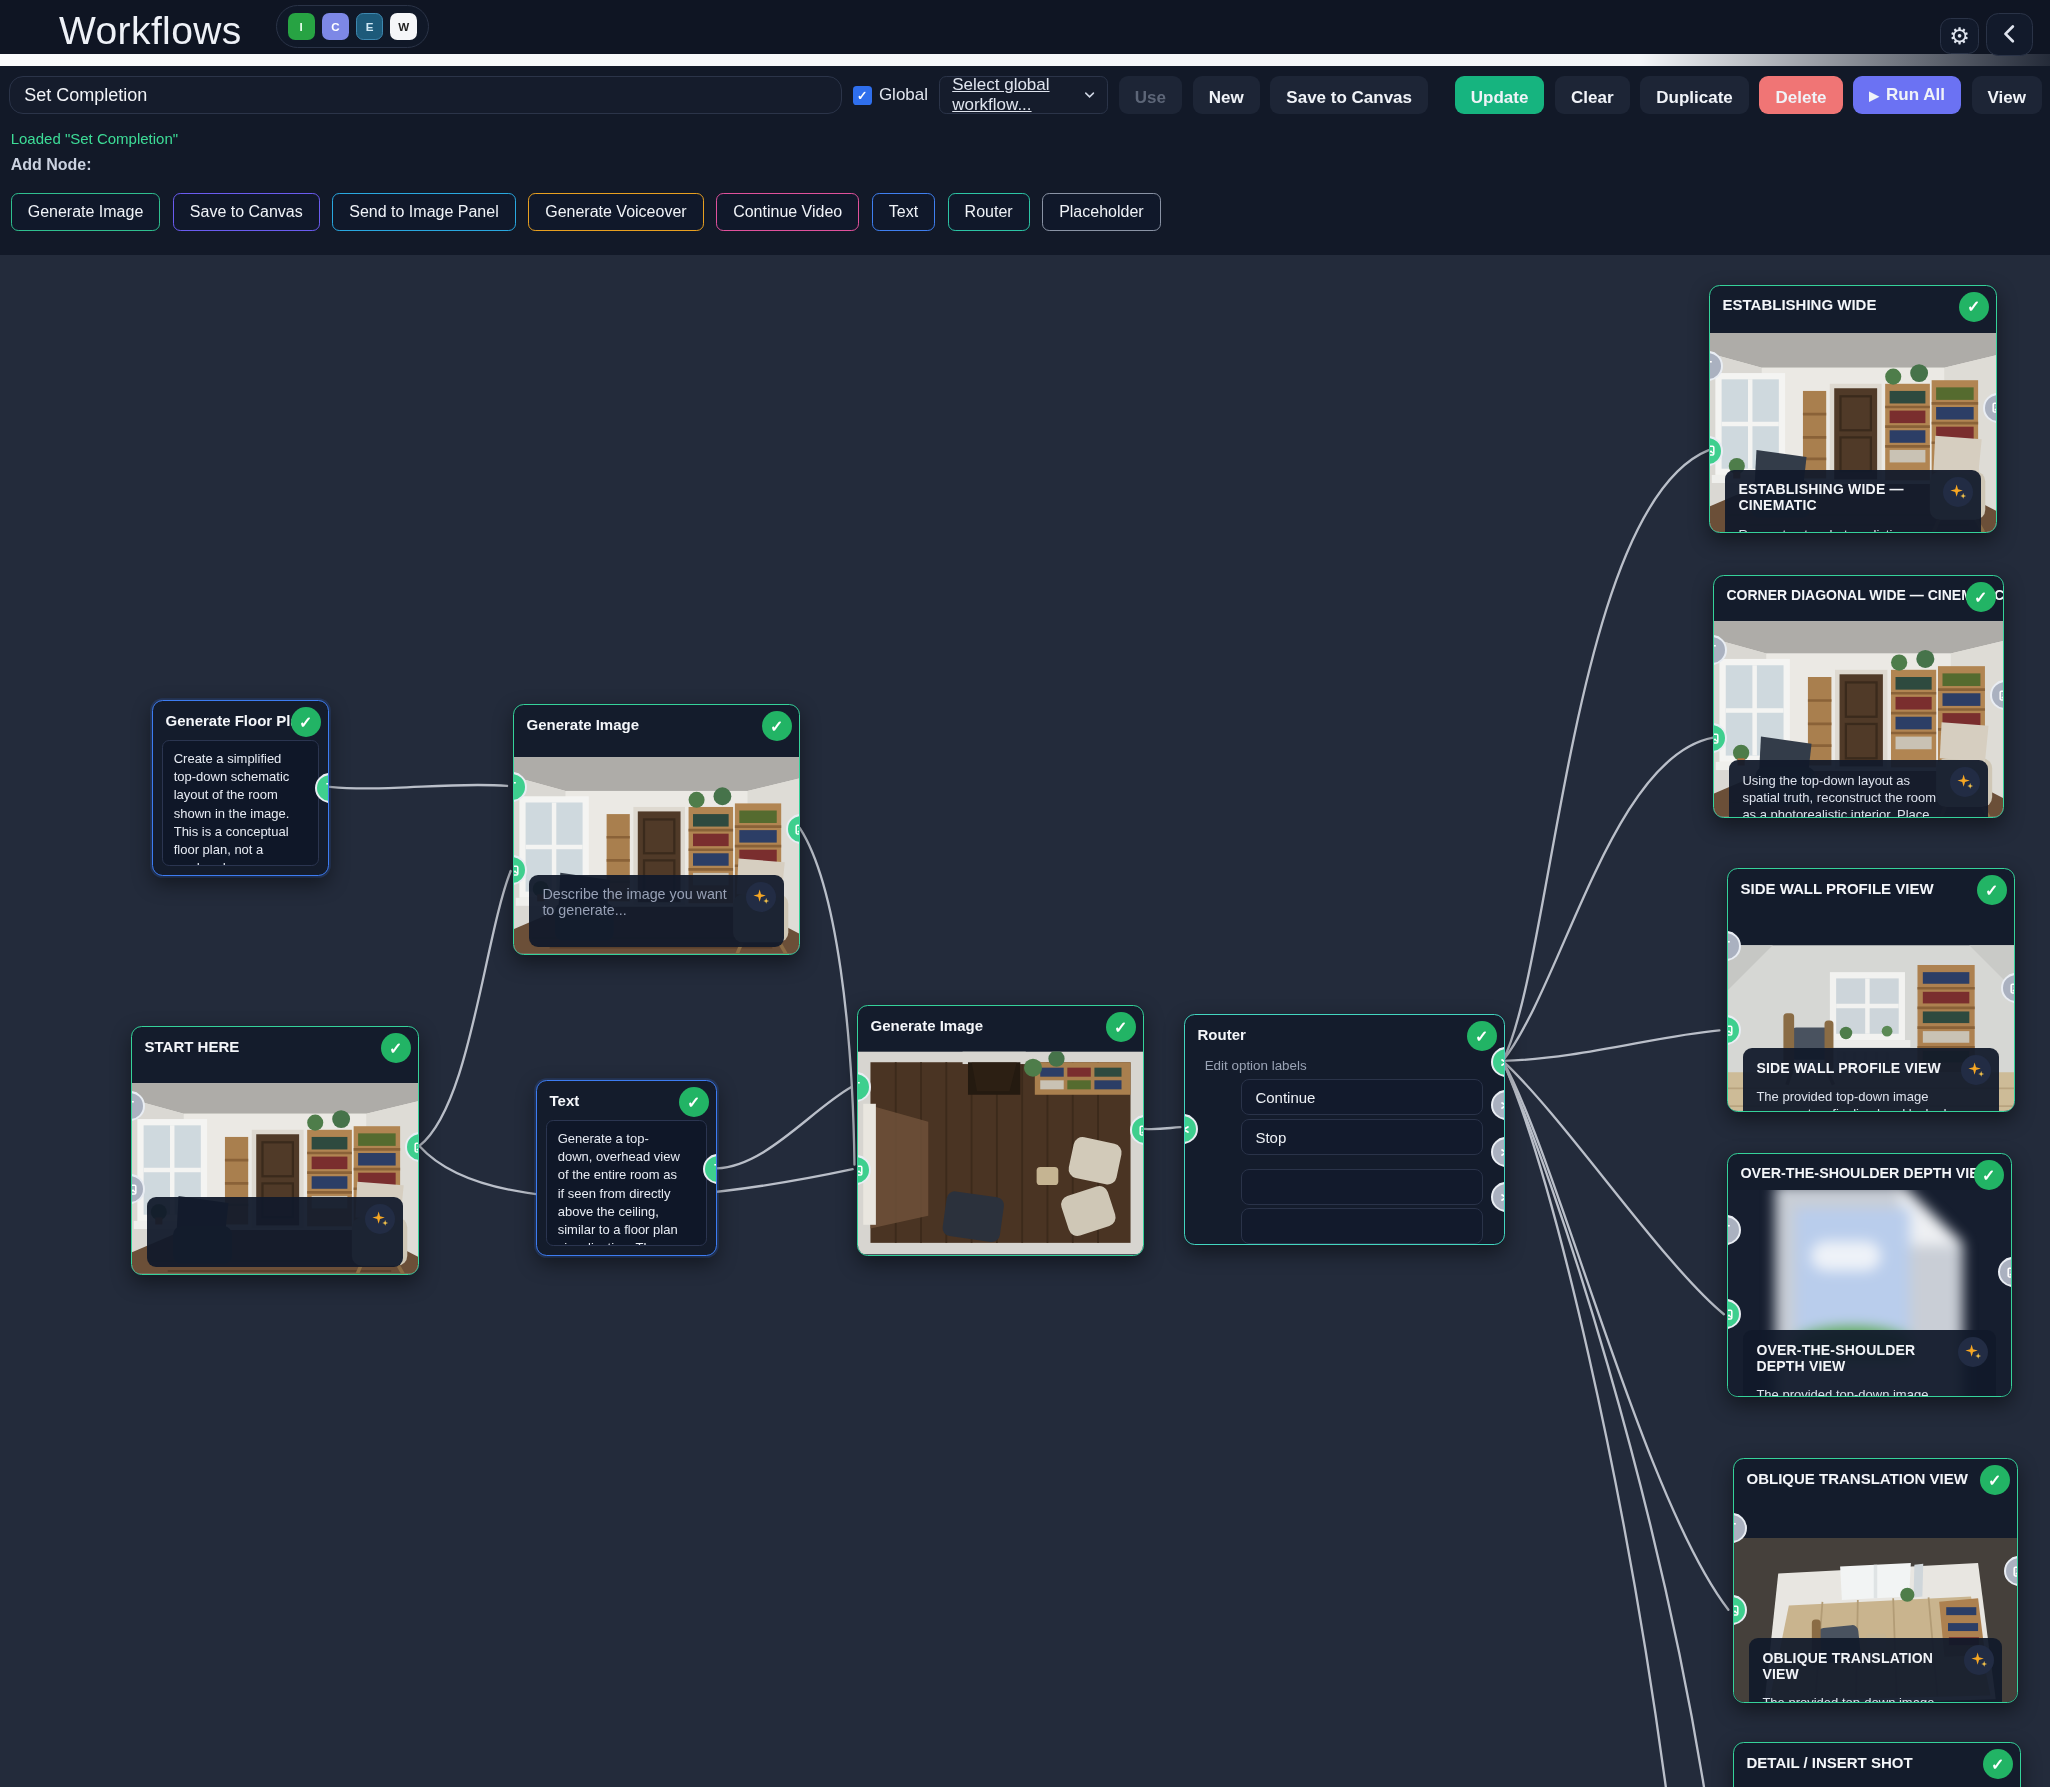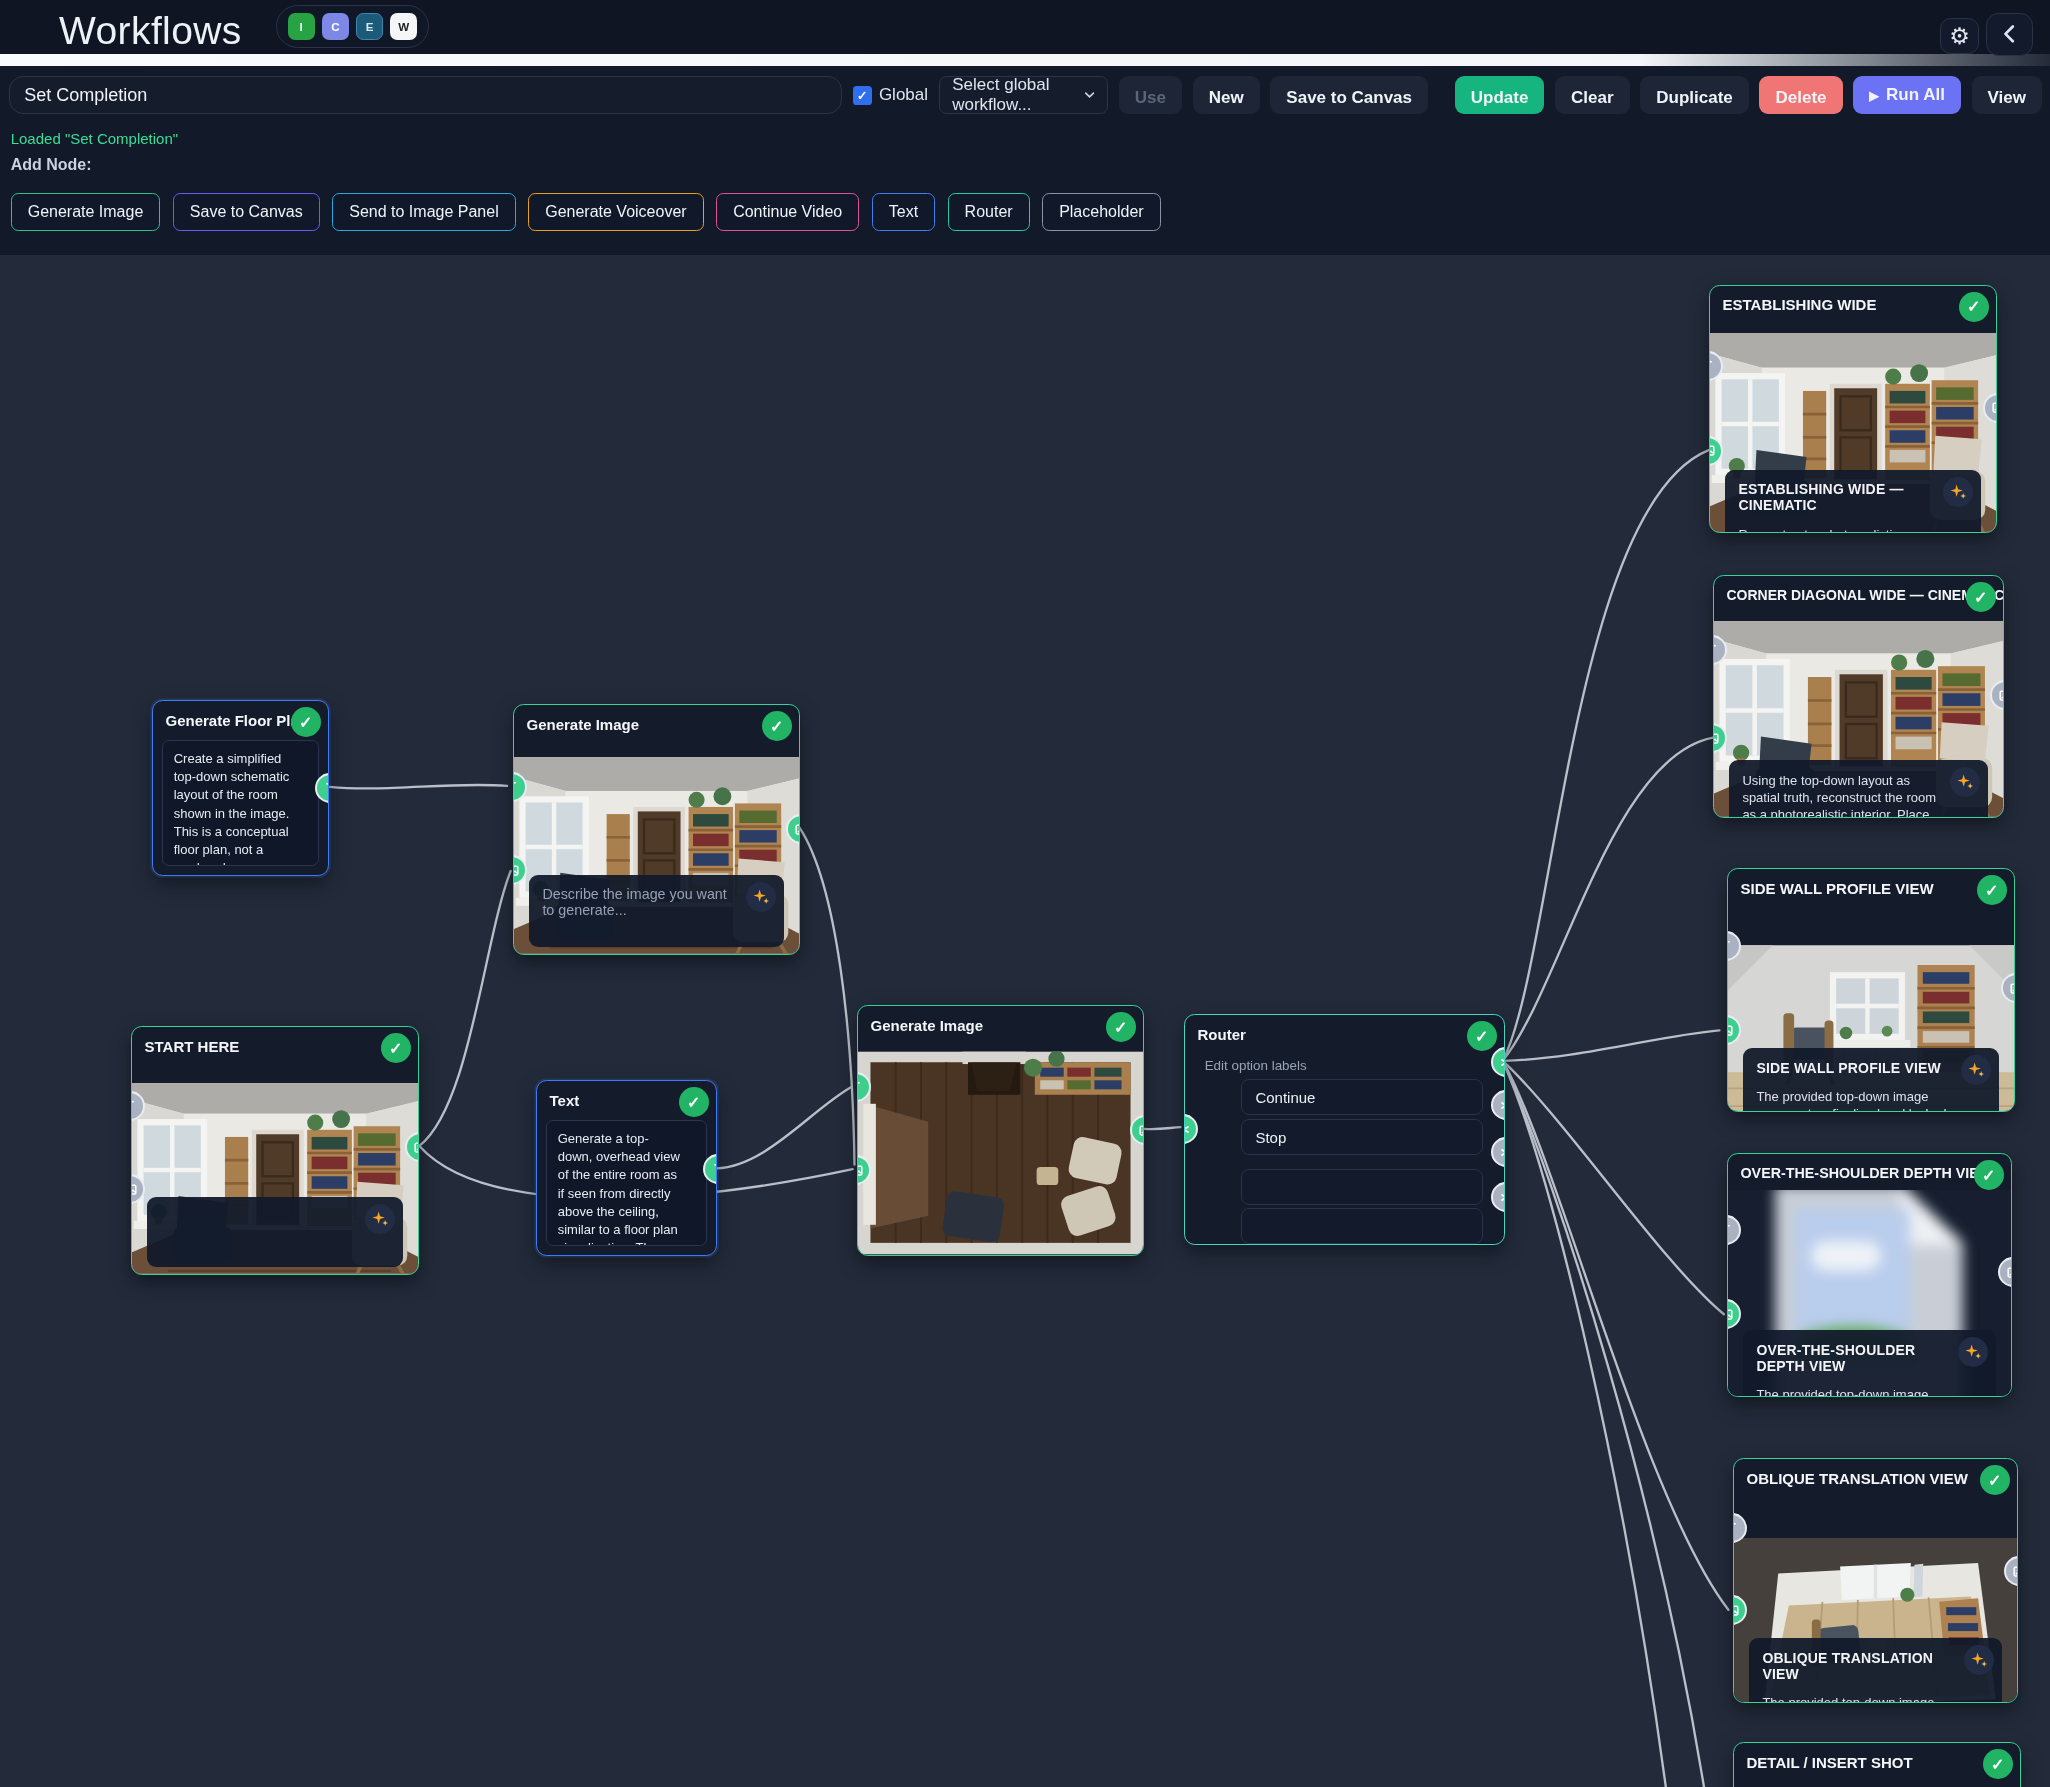--- a/index.html
+++ b/index.html
@@ -27,21 +27,21 @@
 
   
   .toolbar { display:flex; align-items:center; gap:10.7px; padding:10.7px 9px 9px 9px; background:#121928; }
   .name-input { flex:0 0 833px; height:38px; background:#151c2c; border:0.9px solid #2b3449; border-radius:14px;
     color:#f2f4f8; font-size:18px; padding:0 14.3px; font-family:"Liberation Sans",sans-serif; }
   .chkwrap { display:flex; align-items:center; gap:7.2px; }
   .chk { width:19px; height:19px; background:#2f6fed; border-radius:3.6px; display:flex; align-items:center;
     justify-content:center; color:#fff; font-size:12.5px; font-weight:bold; cursor:pointer; }
   .chklabel { font-size:17px; color:#e0e5ee; }
   .gselect { width:287px; height:38px; background:#151c2c; border:0.9px solid #2b3449; border-radius:7.2px;
-    display:flex; align-items:center; justify-content:space-between; padding:0 12.5px; font-size:17px; color:#dfe4ee; cursor:pointer; }
+    display:flex; align-items:center; justify-content:space-between; padding:0 12.5px; font-size:17px; color:#dfe4ee; cursor:pointer;text-decoration:underline; }
   .tbtn { height:38px; padding:12px 16px; border:none; border-radius:9px; background:#1d2536; color:#f0f3f8;
     font-size:17px; font-weight:bold; font-family:"Liberation Sans",sans-serif; cursor:pointer; white-space:nowrap; }
   .tbtn.disabled { color:#5d6678; }
   .tbtn.green { background:#16b47f;margin-left:16px; }
   .tbtn.red { background:#f07575; }
   .tbtn.indigo { background:#6b72f3; display:flex; align-items:center; gap:7.2px; }
 
   .statusline { padding:7.2px 10.7px 3.6px 10.7px; color:#3ddc97; font-size:15px; background:#121928; }
 
   .addrow { background:#121928; padding:5.4px 10.7px 12.5px 10.7px; }

